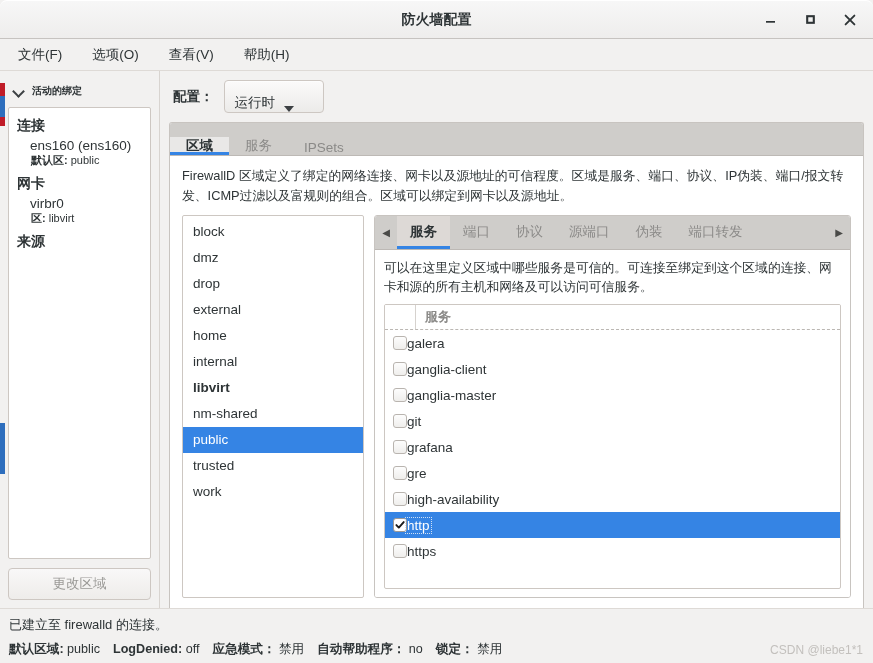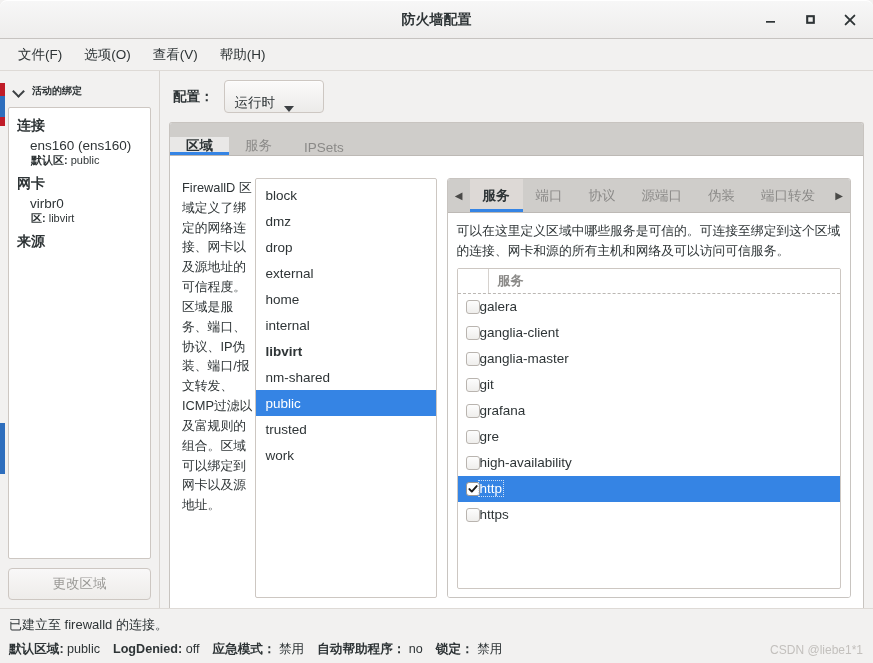--- a/index.html
+++ b/index.html
@@ -70,21 +70,21 @@
 
   
   .menubar {
     height: 31px;
     min-height: 31px;
     background: #f2f1f0;
     border-bottom: 1px solid #dedad6;
     display: flex;
     align-items: center;
     padding-left: 10px;
-    gap: 6px;
+    gap: 14px;
   }
   .menu-item {
     padding: 3px 8px;
     font-size: 13.5px;
     color: #2e3436;
     cursor: default;
     border-radius: 3px;
   }
 
   
@@ -271,24 +271,24 @@
     content: "";
     position: absolute;
     left: 0; right: 0; bottom: 0;
     height: 3px;
     background: #3584e4;
   }
   .tabpage {
     flex: 1;
     min-height: 0;
     background: #ffffff;
-    padding: 22px 12px 10px 12px;
-    box-sizing: border-box;
-    display: flex;
-    flex-direction: row;
+    padding: 10px 12px 10px 12px;
+    box-sizing: border-box;
+    display: flex;
+    flex-direction: column;
   }
   .desc {
     font-size: 12.8px;
     line-height: 1.55;
     color: #2e3436;
     cursor: default;
     margin-bottom: 9px;
   }
   .zone-split {
     flex: 1;

